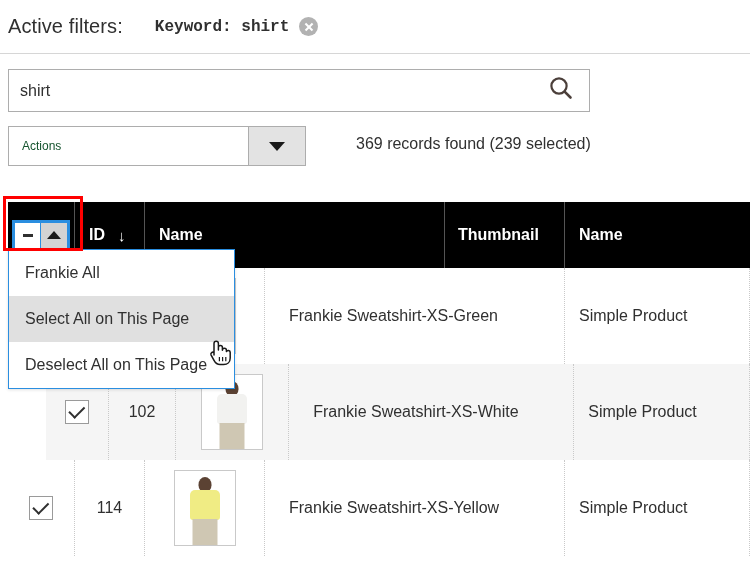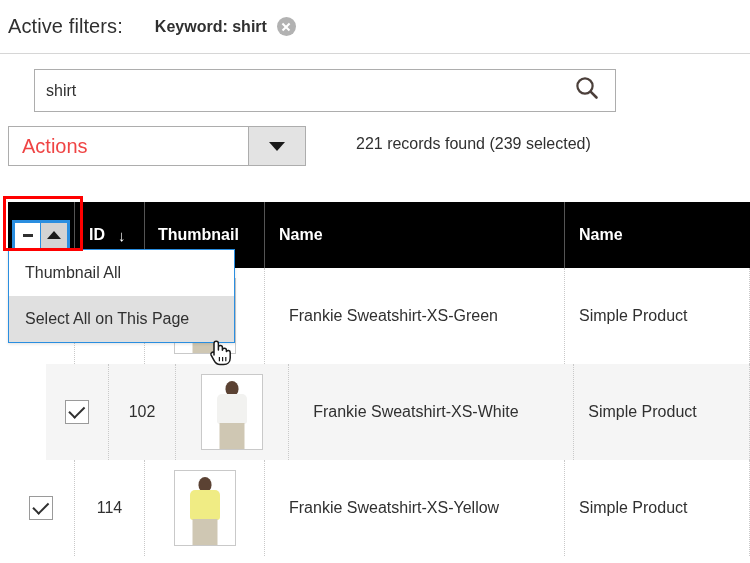--- a/index.html
+++ b/index.html
@@ -32,20 +32,21 @@
   #active-filters .af-label {
     font-size: 20px;
     color: #303030;
     letter-spacing: .1px;
   }
   #active-filters .af-chip {
     margin-left: 32px;
     display: flex;
     align-items: flex-end;
     gap: 10px;
+    font-family: Liberation Mono, monospace;
   }
   #active-filters .af-chip-text {
     font-size: 16px;
     font-weight: bold;
     color: #303030;
   }
   .close-circle {
     width: 19px;
     height: 19px;
     border-radius: 50%;
@@ -71,21 +72,20 @@
   #search-box {
     position: absolute;
     left: 8px; top: 69px;
     width: 582px;
     height: 43px;
     box-sizing: border-box;
     border: 1px solid #adadad;
     background: #ffffff;
     display: flex;
     align-items: center;
-    margin-left: 26px;
   }
   #search-input {
     flex: 1;
     border: 0;
     outline: none;
     background: transparent;
     font-family: "Liberation Sans", sans-serif;
     font-size: 16px;
     color: #303030;
     padding-left: 11px;
@@ -116,22 +116,22 @@
     background: #ffffff;
     display: flex;
     align-items: stretch;
     cursor: pointer;
   }
   #actions-label {
     flex: 1;
     display: flex;
     align-items: center;
     padding-left: 13px;
-    font-size: 20px;
-    color: #ef4444;
+    font-size: 12px;
+    color: #14532d;
   }
   #actions-caret {
     width: 56px;
     border-left: 1px solid #adadad;
     background: #e3e3e3;
     display: flex;
     align-items: center;
     justify-content: center;
   }
   .caret-down {
@@ -344,44 +344,44 @@
   </button>
 </div>
 
 <div id="actions-select">
   <span id="actions-label">Actions</span>
   <span id="actions-caret">
     <span class="caret-down"></span>
   </span>
 </div>
 
-<div id="records-found">221 records found (239 selected)</div>
+<div id="records-found">369 records found (239 selected)</div>
 
 <div id="grid">
 
   <div id="grid-header">
     <div class="hcell h-check">
       <div id="massaction-toggle">
         <span id="massaction-check">
           <span class="dash-mark"></span>
         </span>
         <span id="massaction-caret">
           <span class="caret-up"></span>
         </span>
       </div>
     </div>
     <div class="hcell h-id">
       <span>ID</span>
       <span class="sort-arrow">↓</span>
     </div>
+    <div class="hcell h-name">
+      <span>Name</span>
+    </div>
     <div class="hcell h-thumb">
       <span>Thumbnail</span>
-    </div>
-    <div class="hcell h-name">
-      <span>Name</span>
     </div>
     <div class="hcell h-type">
       <span>Name</span>
     </div>
   </div>
 
   <div class="grid-row">
     <div class="cell c-check">
       <span class="row-checkbox">
         <span class="check-mark"></span>
@@ -438,24 +438,27 @@
       </span>
     </div>
     <div class="cell c-name">Frankie  Sweatshirt-XS-Yellow</div>
     <div class="cell c-type">Simple Product</div>
   </div>
 
 </div>
 
 <div id="massaction-menu">
   <div class="menu-item">
-    <span>Thumbnail All</span>
+    <span>Frankie All</span>
   </div>
   <div class="menu-item hovered">
     <span>Select All on This Page</span>
+  </div>
+  <div class="menu-item">
+    <span>Deselect All on This Page</span>
   </div>
 </div>
 
 <div id="annotation-box"></div>
 
 <div id="cursor-pointer">
   <svg width="26" height="30" viewBox="0 0 26 30">
     <path d="M7,19 L7,7.5 a2.2,2.2 0 0 1 4.4,0 L11.4,14 L11.4,11.5 a2,2 0 0 1 4,0 L15.4,14.3 a2,2 0 0 1 4,0 L19.4,15.6 a2,2 0 0 1 3.8,0.8 L23.2,22 c0,4 -2.6,6.6 -6.6,6.6 L13,28.6 c-3,0 -4.6,-1.6 -6,-4.2 L4,18.8 a2,2 0 0 1 3,-2.3 z" fill="#ffffff" stroke="#1a1a1a" stroke-width="1.5" stroke-linejoin="round"></path>
     <line x1="12.4" y1="21" x2="12.4" y2="25.2" stroke="#1a1a1a" stroke-width="1.2"></line>
     <line x1="15.6" y1="21" x2="15.6" y2="25.2" stroke="#1a1a1a" stroke-width="1.2"></line>

